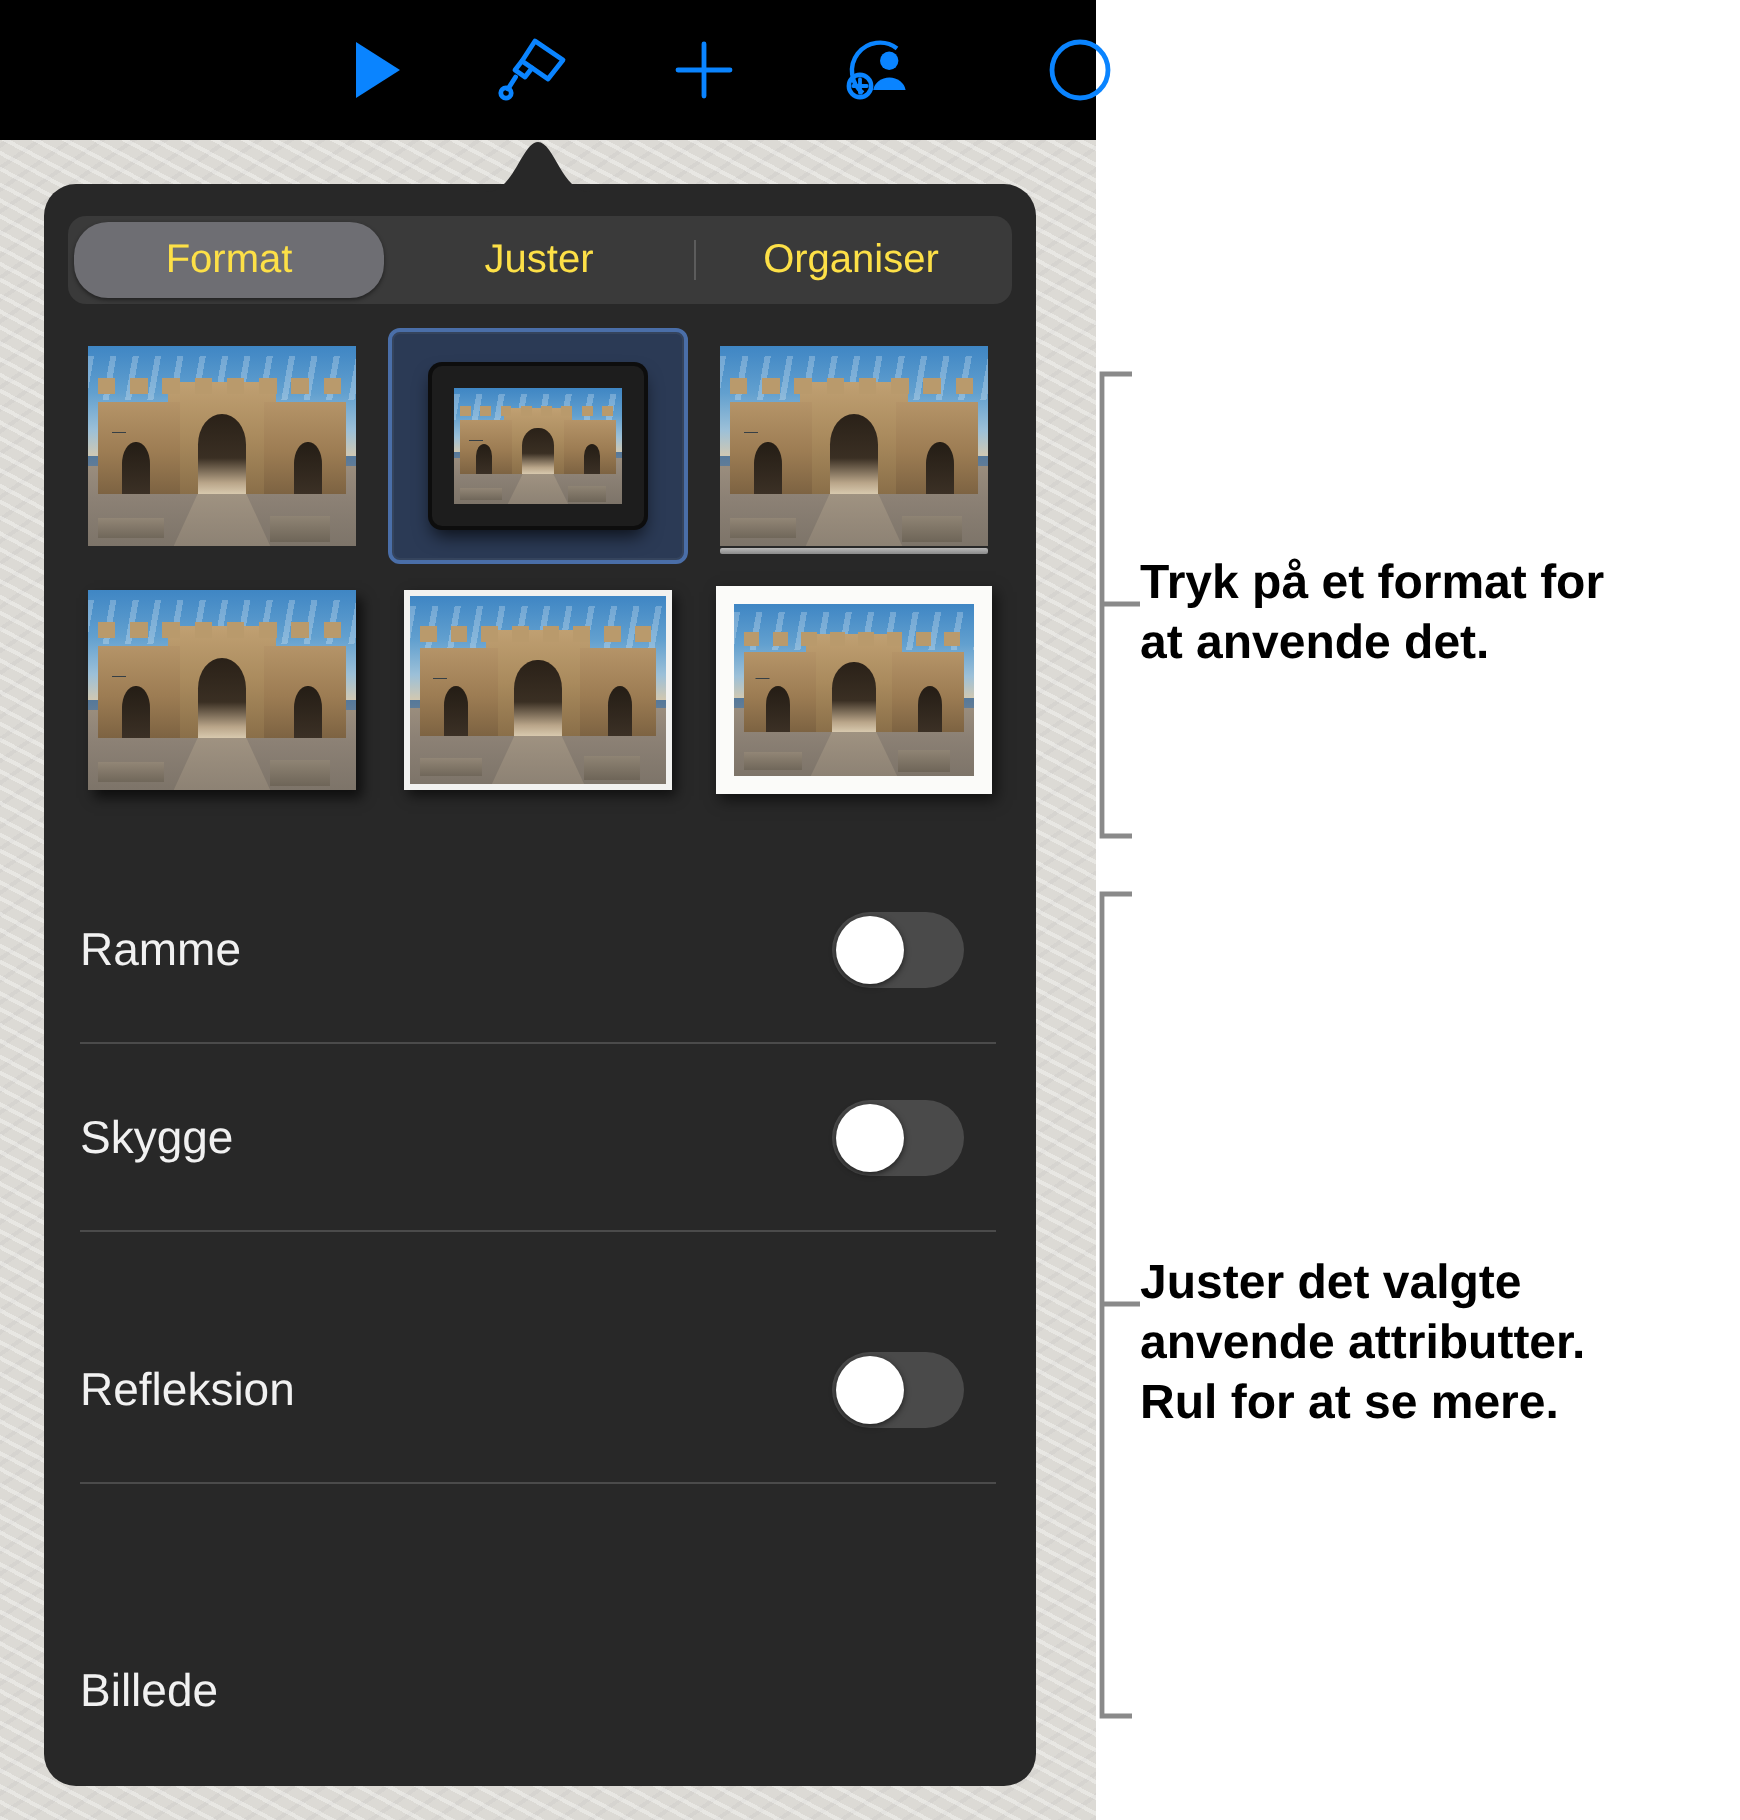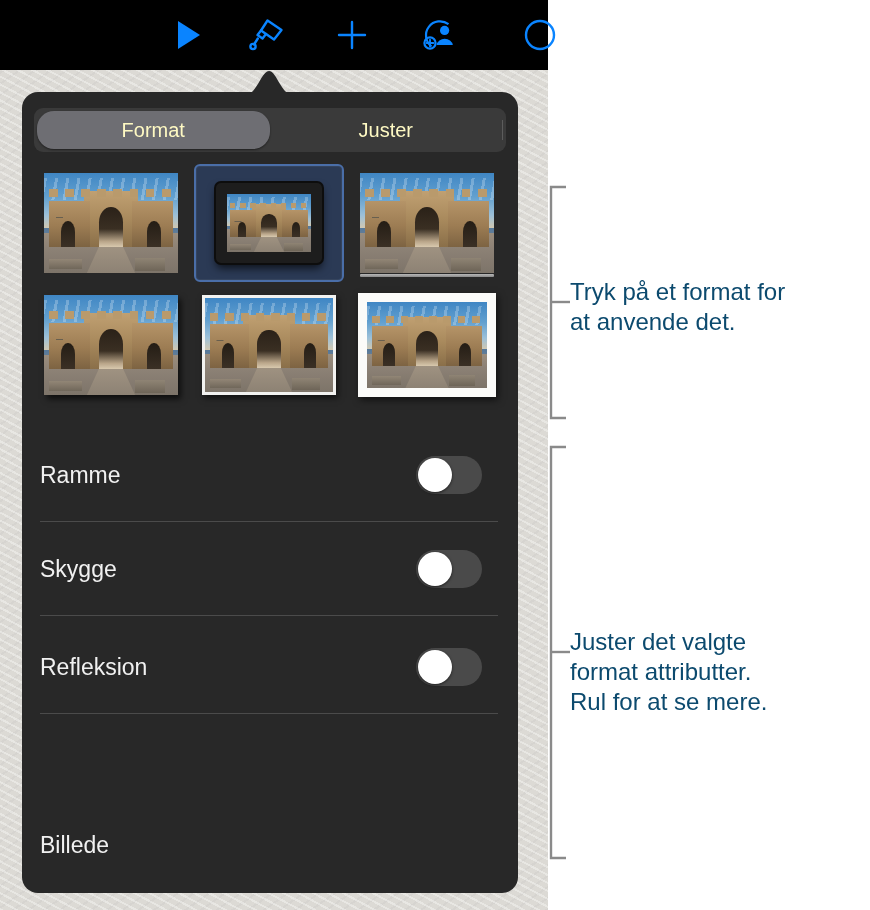--- a/index.html
+++ b/index.html
@@ -85,21 +85,21 @@
     align-items: stretch;
     padding: 3px;
     box-sizing: border-box;
   }
   .seg-btn {
     flex: 1 1 0;
     display: flex;
     align-items: center;
     justify-content: center;
     font-size: 20px;
-    color: #fef9c3;
+    color: #fde047;
     border-radius: 17px;
     position: relative;
   }
   .seg-btn.selected {
     background: #6e6e73;
     box-shadow: 0 1px 2px rgba(0,0,0,.45);
   }
   .seg-sep {
     width: 1px;
     align-self: center;
@@ -274,22 +274,23 @@
   
   .bracket {
     position: absolute;
     stroke: #8a8a8a;
     fill: none;
   }
   .callout-text {
     position: absolute;
     font-size: 24px;
     line-height: 30px;
-    color: #0c4a6e;
+    color: #000000;
     white-space: pre-line;
+    font-weight: bold;
   }
   #callout-1-text { left: 570px; top: 277px; width: 290px; }
   #callout-2-text { left: 570px; top: 627px; width: 290px; }
 </style>
 </head>
 <body>
 
 <div id="canvas-backdrop"></div>
 
 <div id="toolbar">
@@ -349,20 +350,23 @@
 <div id="format-panel">
 
   <div id="segmented">
     <div class="seg-btn selected">
       <span>Format</span>
     </div>
     <div class="seg-btn">
       <span>Juster</span>
     </div>
     <div class="seg-sep"></div>
+    <div class="seg-btn">
+      <span>Organiser</span>
+    </div>
   </div>
 
   <div id="style-grid">
 
     <div class="thumb-cell" style="left:0px; top:0px;">
       <div class="photo v-plain">
         <div class="photo-img">
           <div class="ph-sky"></div>
             <div class="ph-sea"></div>
             <div class="ph-ground"></div>
@@ -497,21 +501,21 @@
   </div>
 
   <div class="attr-row" style="top:430px;">
     <div class="attr-label">Skygge</div>
     <div class="toggle">
       <div class="knob"></div>
     </div>
     <div class="divider" style="bottom:0;"></div>
   </div>
 
-  <div class="attr-row" style="top:528px;text-align:center;">
+  <div class="attr-row" style="top:556px;text-align:center;">
     <div class="attr-label">Refleksion</div>
     <div class="toggle">
       <div class="knob"></div>
     </div>
     <div class="divider" style="bottom:0;"></div>
   </div>
 
   <div id="opacity-block">
     <div id="opacity-label">Billede</div>
 
@@ -523,14 +527,14 @@
   <path d="M3 117 H22" stroke="#8a8a8a" stroke-width="2.4" fill="none"></path>
 </svg>
 <div class="callout-text" id="callout-1-text">Tryk på et format for
 at anvende det.</div>
 
 <svg class="bracket" style="left:548px; top:445px; width:24px; height:415px;" viewBox="0 0 24 415">
   <path d="M18 2 H3 V413 H18" stroke="#8a8a8a" stroke-width="2.4" fill="none"></path>
   <path d="M3 207 H22" stroke="#8a8a8a" stroke-width="2.4" fill="none"></path>
 </svg>
 <div class="callout-text" id="callout-2-text">Juster det valgte
-format attributter.
+anvende attributter.
 Rul for at se mere.</div>
 
 </body></html>

